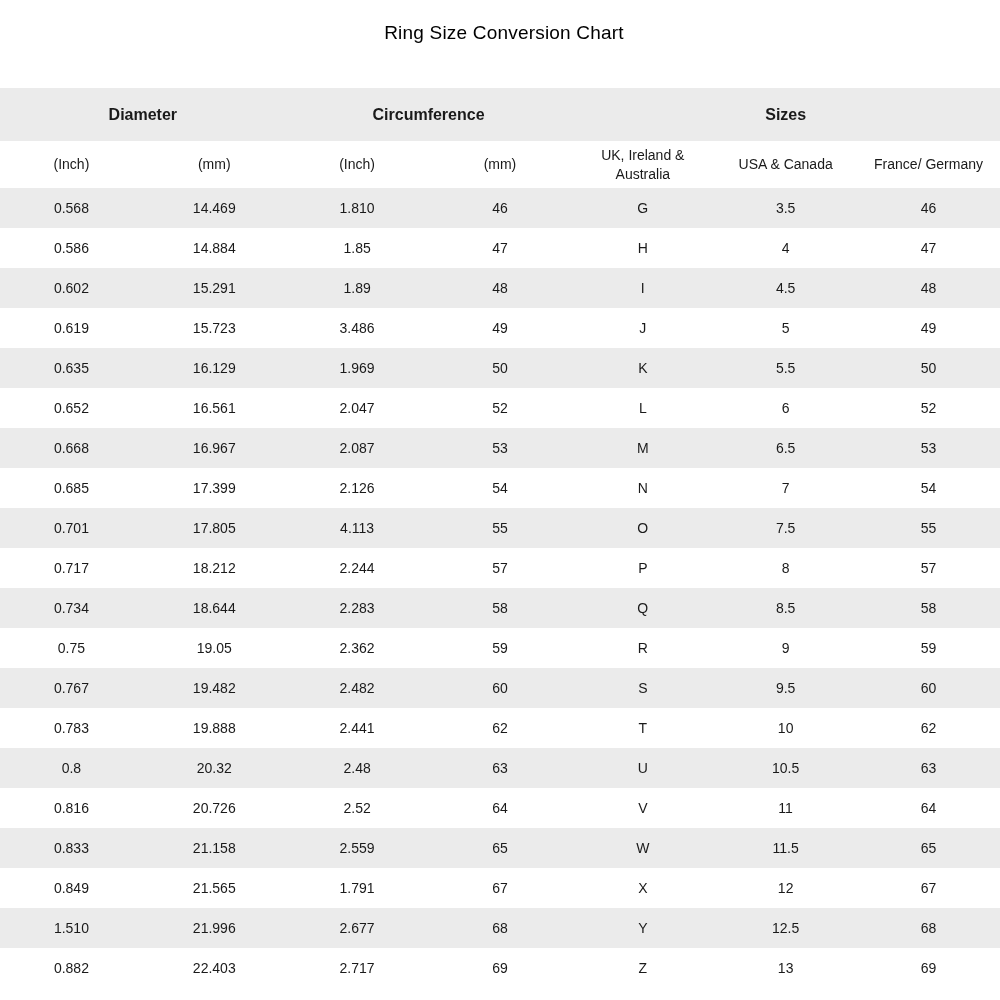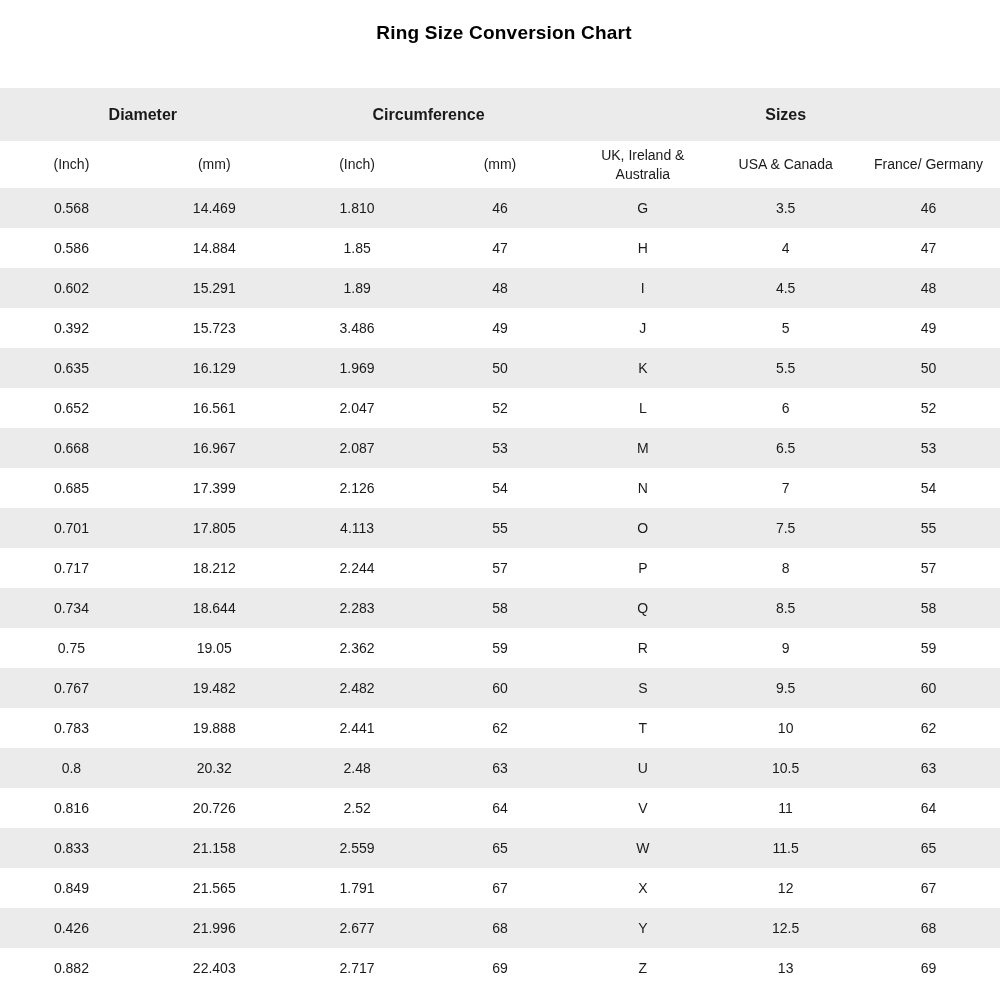--- a/index.html
+++ b/index.html
@@ -11,21 +11,21 @@
     background: #ffffff;
     font-family: "Liberation Sans", sans-serif;
     color: #1a1a1a;
   }
   .page { width: 1000px; height: 1000px; overflow: hidden; }
   h1.title {
     margin: 21px 0 0 8px;
     text-align: center;
     font-size: 19px;
     line-height: 23px;
-    font-weight: bold;
+    font-weight: normal;
     color: #000000;
     letter-spacing: 0.2px;
   }
   table.ring-table {
     width: 1000px;
     margin-top: 44px;
     border-collapse: collapse;
     table-layout: fixed;
   }
   table.ring-table th, table.ring-table td {
@@ -101,21 +101,21 @@
         <tr>
           <td>0.602</td>
           <td>15.291</td>
           <td>1.89</td>
           <td>48</td>
           <td>I</td>
           <td>4.5</td>
           <td>48</td>
         </tr>
         <tr>
-          <td>0.392</td>
+          <td>0.619</td>
           <td>15.723</td>
           <td>3.486</td>
           <td>49</td>
           <td>J</td>
           <td>5</td>
           <td>49</td>
         </tr>
         <tr>
           <td>0.635</td>
           <td>16.129</td>
@@ -236,21 +236,21 @@
         <tr>
           <td>0.849</td>
           <td>21.565</td>
           <td>1.791</td>
           <td>67</td>
           <td>X</td>
           <td>12</td>
           <td>67</td>
         </tr>
         <tr>
-          <td>0.426</td>
+          <td>1.510</td>
           <td>21.996</td>
           <td>2.677</td>
           <td>68</td>
           <td>Y</td>
           <td>12.5</td>
           <td>68</td>
         </tr>
         <tr>
           <td>0.882</td>
           <td>22.403</td>

